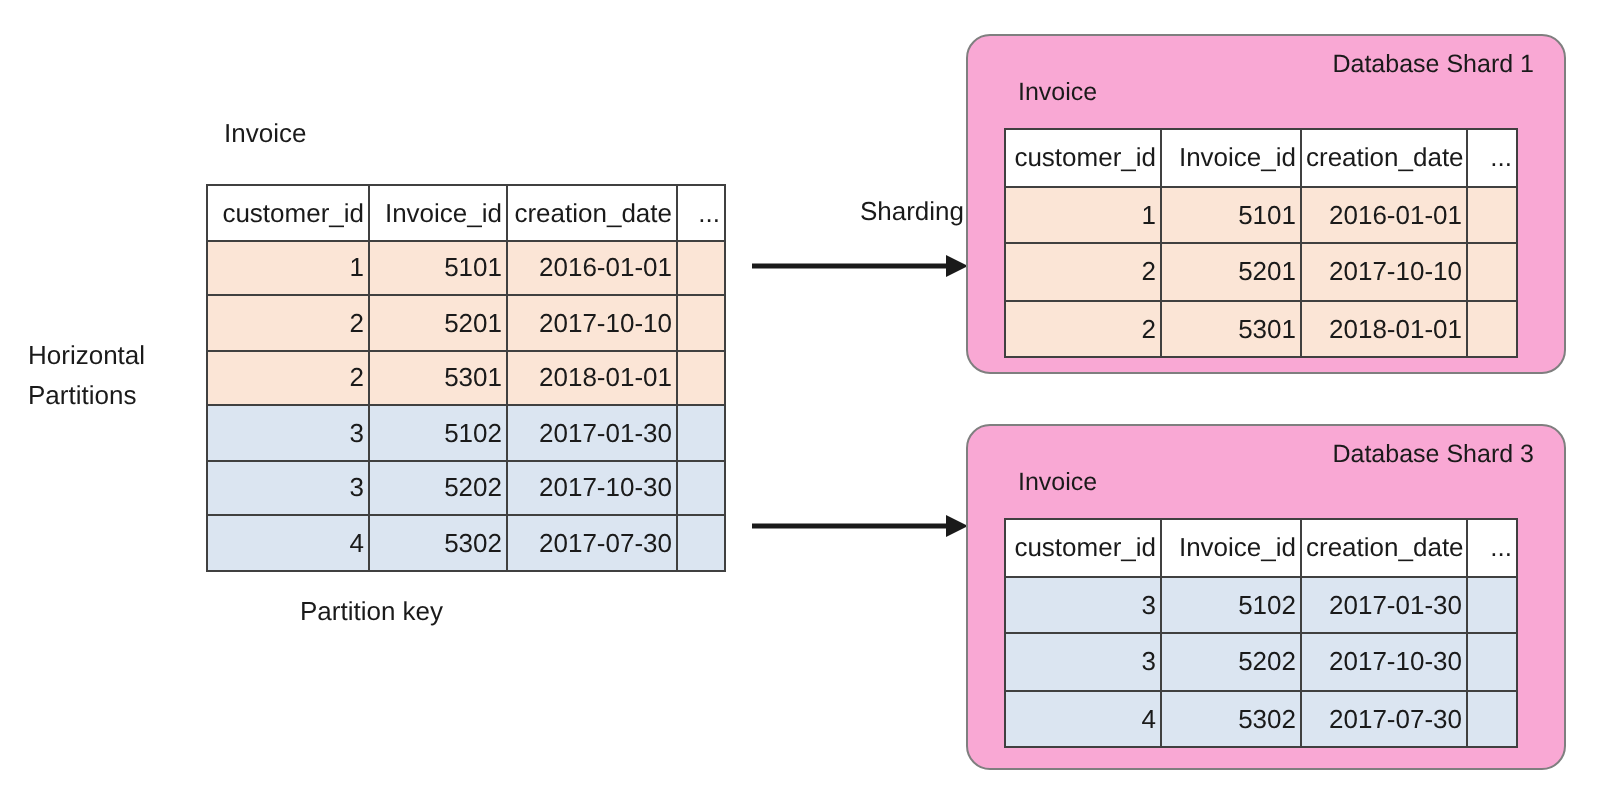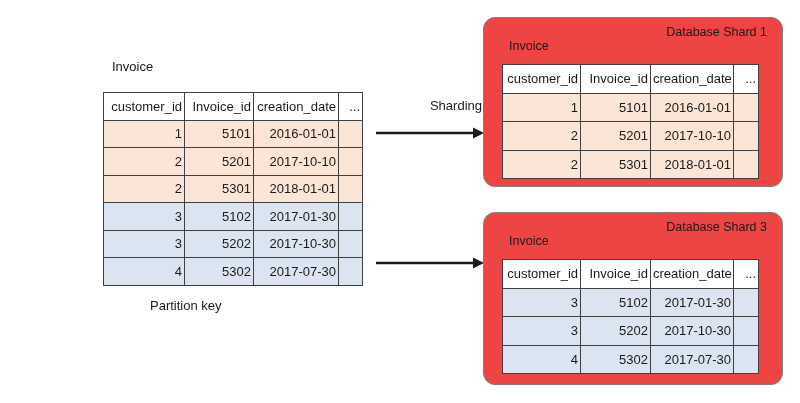--- a/index.html
+++ b/index.html
@@ -59,21 +59,21 @@
   tr.p1 td { background: #fbe5d6; }
   tr.p2 td { background: #dbe5f1; }
   thead th { background: #ffffff; }
 
   .shard-box {
     position: absolute;
     left: 483px;
     width: 300px;
     border: 1.5px solid #7f7f7f;
     border-radius: 12px;
-    background: #ef4444;
+    background: #f9a8d4;
   }
   .shard-box.s1 { top: 17px;  height: 170px; }
   .shard-box.s2 { top: 212px; height: 173px; }
   .shard-title {
     position: absolute;
     top: 7px;
     right: 15px;
     font-size: 12.5px;
     white-space: nowrap;
   }
@@ -86,20 +86,24 @@
   }
   svg.arrow { position: absolute; left: 375px; width: 110px; height: 16px; }
   svg.arrow.a1 { top: 125px; }
   svg.arrow.a2 { top: 255px; }
 </style>
 </head>
 <body>
 
 <div class="canvas">
 
+  <div class="lbl hp-label">
+    <div>Horizontal</div>
+    <div>Partitions</div>
+  </div>
 
   <div class="lbl main-invoice-title">Invoice</div>
 
   <table class="dtable main-table">
     <colgroup>
         <col class="c0">
         <col class="c1">
         <col class="c2">
         <col class="c3">
       </colgroup>

